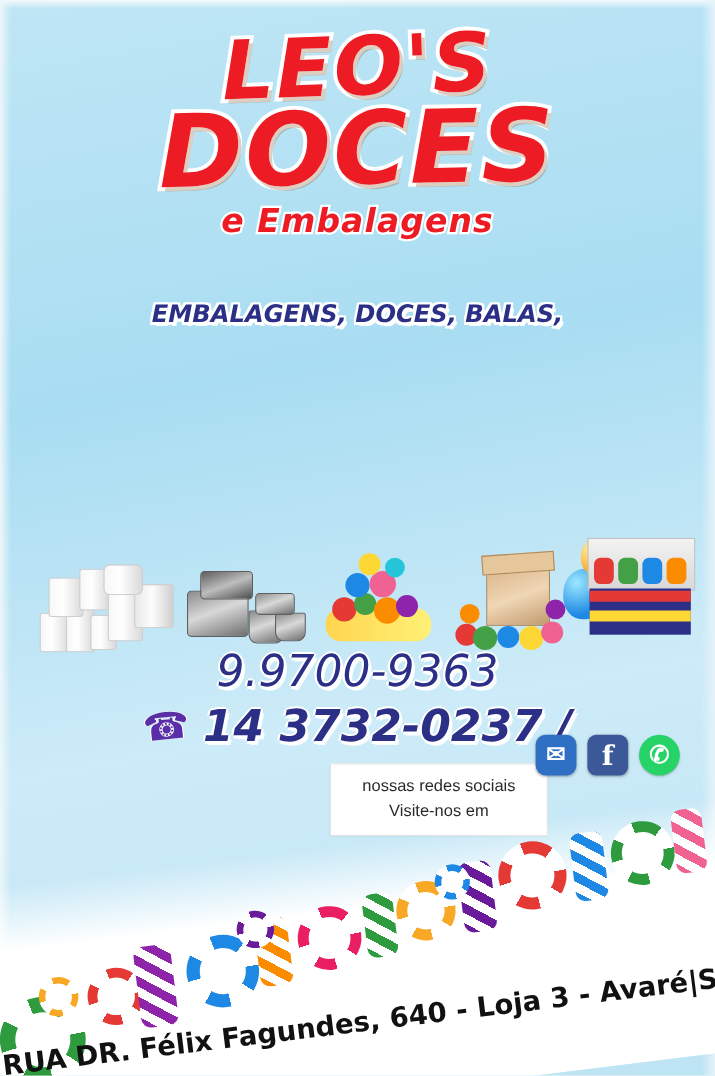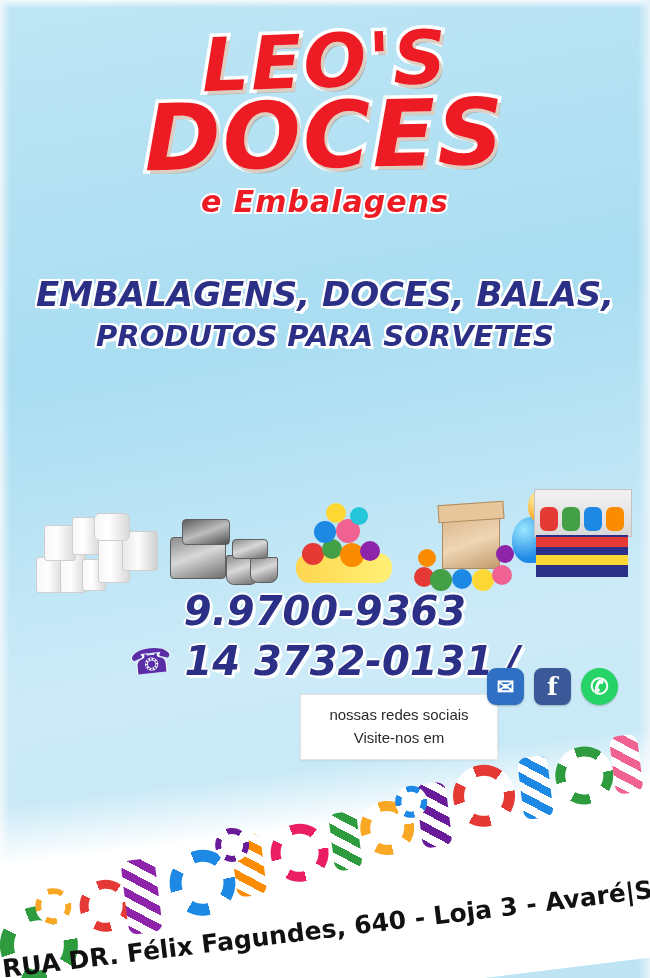--- a/index.html
+++ b/index.html
@@ -89,21 +89,21 @@
     font-style: italic;
     font-size: 30px;
     line-height: 1.33;
     letter-spacing: 0px;
     text-shadow:
       -2px 0 #fff, 2px 0 #fff, 0 -2px #fff, 0 2px #fff,
       -2px -2px #fff, 2px -2px #fff, -2px 2px #fff, 2px 2px #fff,
       3px 3px 0 rgba(255,255,255,0.9);
   }
   .headline div { white-space: nowrap; }
-  .hl-1 { font-size: 34px; }
+  .hl-1 { font-size: 22px; }
   .hl-2 { font-size: 29px; }
   .hl-3 { font-size: 29px; }
   .hl-4 { font-size: 29px; }
 
   
   .products {
     position: absolute;
     top: 432px;
     left: 20px;
     width: 614px;
@@ -150,21 +150,21 @@
   
   .phone-row {
     position: absolute;
     top: 588px;
     left: 0;
     width: 100%;
     text-align: center;
   }
   .phone-2 {
     font-family: "DejaVu Sans", sans-serif;
-    font-weight: bold;
+    font-weight: normal;
     font-style: italic;
     font-size: 40px;
     color: #2b2f86;
     text-shadow: -2px 0 #fff,2px 0 #fff,0 -2px #fff,0 2px #fff,3px 3px 0 rgba(255,255,255,0.9);
     white-space: nowrap;
   }
   .phone-1-wrap {
     position: absolute;
     top: 638px;
     left: 0;
@@ -287,21 +287,20 @@
   <div class="edge-right"></div>
 
   <div class="logo">
     <div class="logo-line logo-1">LEO'S</div>
     <div class="logo-line logo-2">DOCES</div>
     <div class="logo-3">e Embalagens</div>
   </div>
 
   <div class="headline">
     <div class="hl-1">EMBALAGENS, DOCES, BALAS,</div>
-    <div class="hl-4">PRODUTOS PARA SORVETES</div>
   </div>
 
   <div class="products">
 
     <div class="prod cups">
       <div class="cup" style="left:0;bottom:0;width:26px;height:34px;"></div>
       <div class="cup" style="left:24px;bottom:0;width:24px;height:40px;"></div>
       <div class="cup" style="left:46px;bottom:2px;width:22px;height:30px;"></div>
       <div class="cup" style="left:8px;bottom:32px;width:30px;height:34px;"></div>
       <div class="cup" style="left:36px;bottom:38px;width:26px;height:36px;"></div>
@@ -361,21 +360,21 @@
     </div>
 
   </div>
 
   <div class="phone-row">
     <span class="phone-2">9.9700-9363</span>
   </div>
 
   <div class="phone-1-wrap">
     <span class="handset">☎</span>
-    <span class="phone-1">14 3732-0131</span>
+    <span class="phone-1">14 3732-0237</span>
     <span class="phone-1" style="font-size:40px;">/</span>
   </div>
 
   <div class="social-note">
     <div>nossas redes sociais</div>
     <div>Visite-nos em</div>
   </div>
 
   <div class="social-icons">
     <div class="sicon mail">✉</div>

